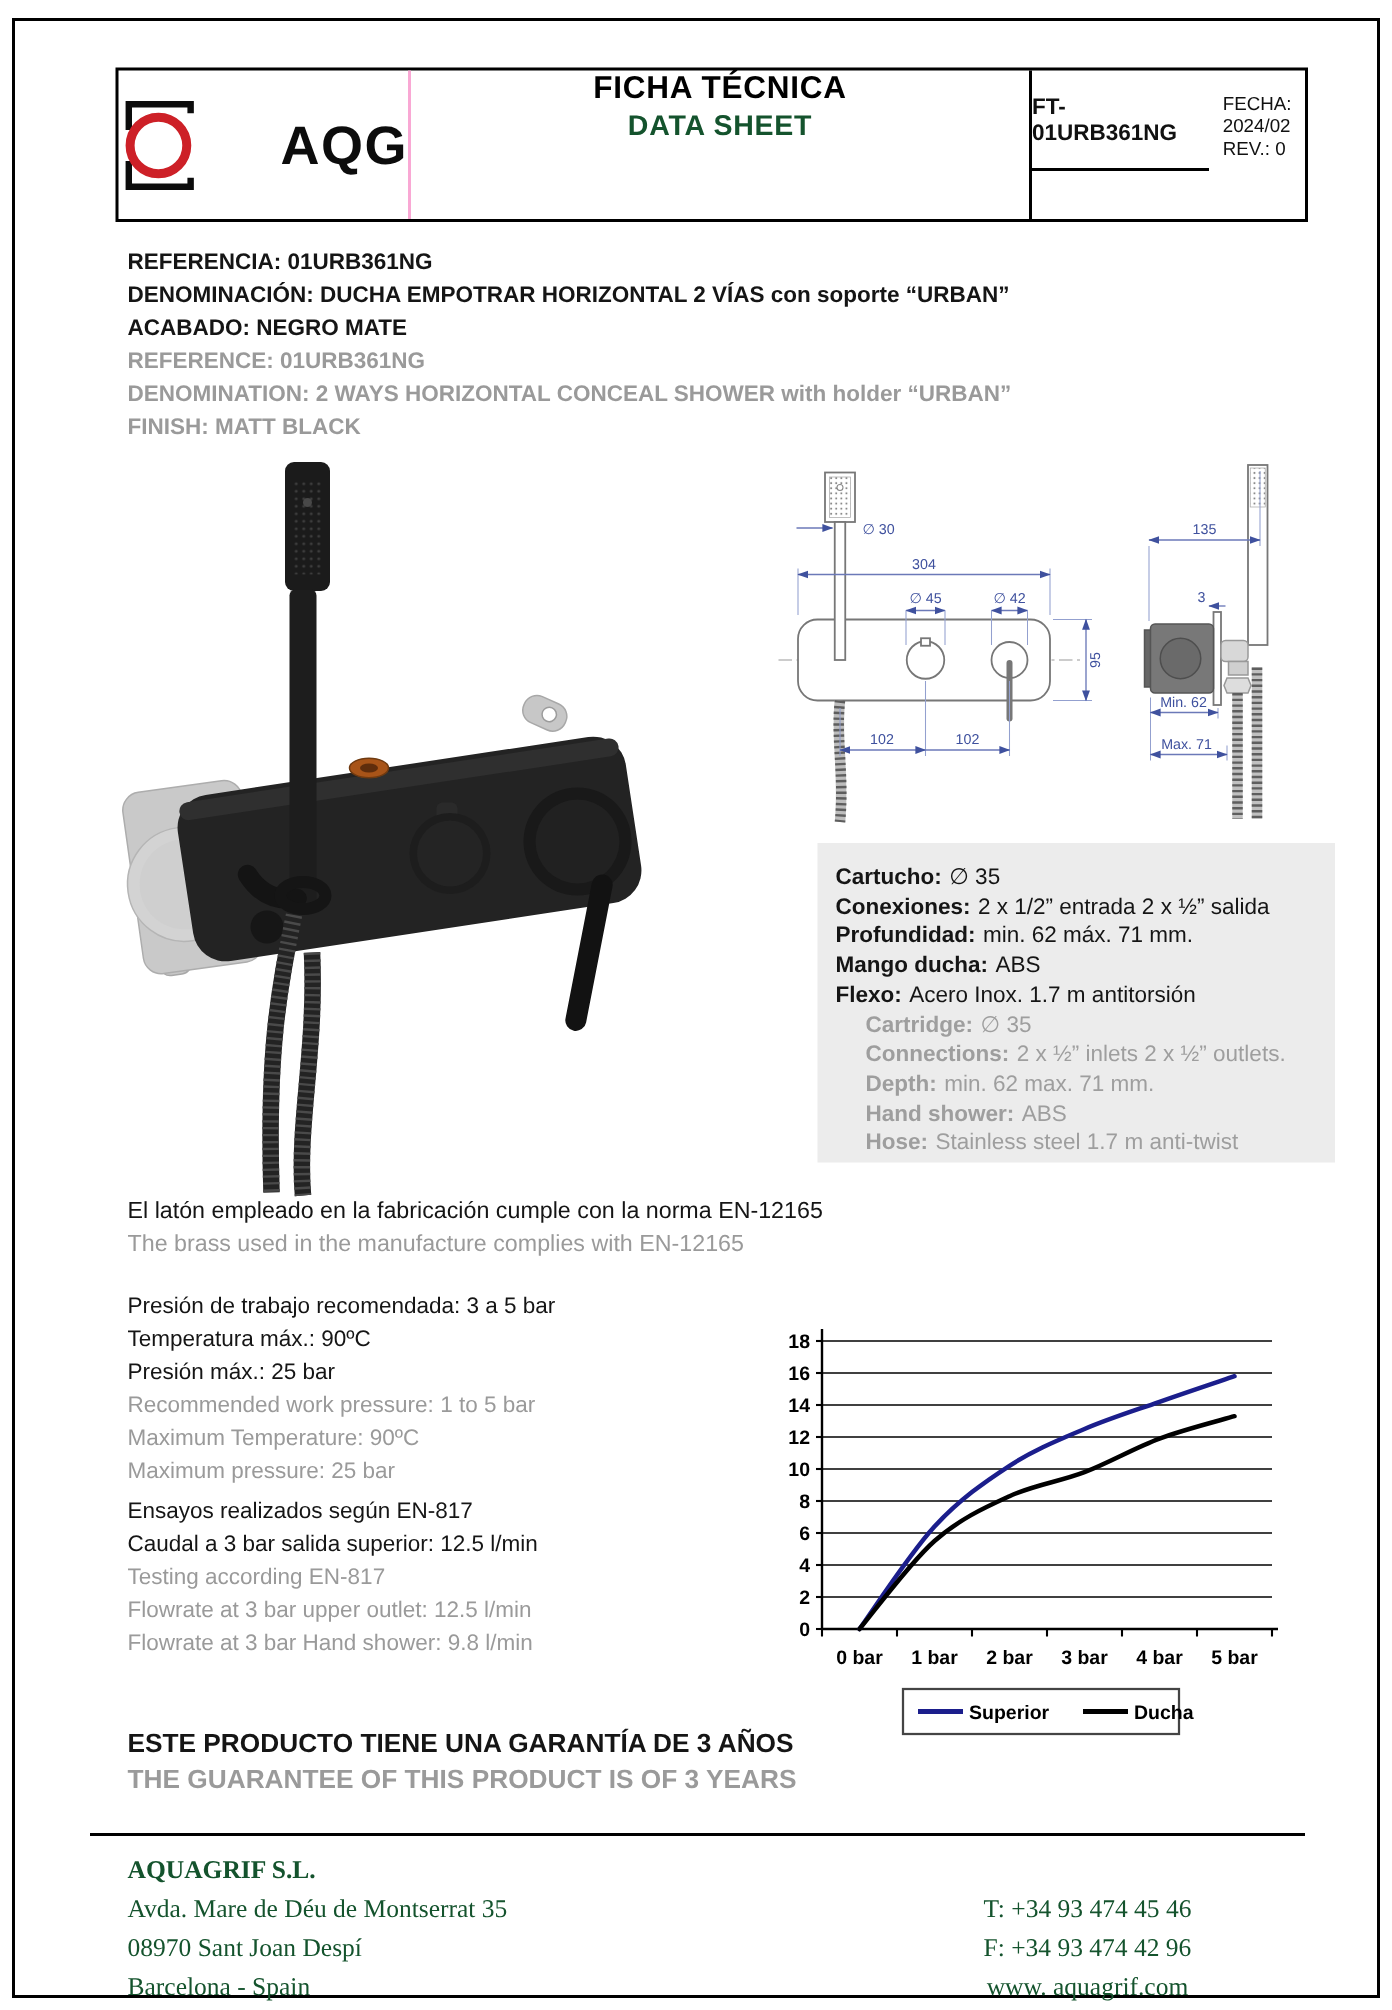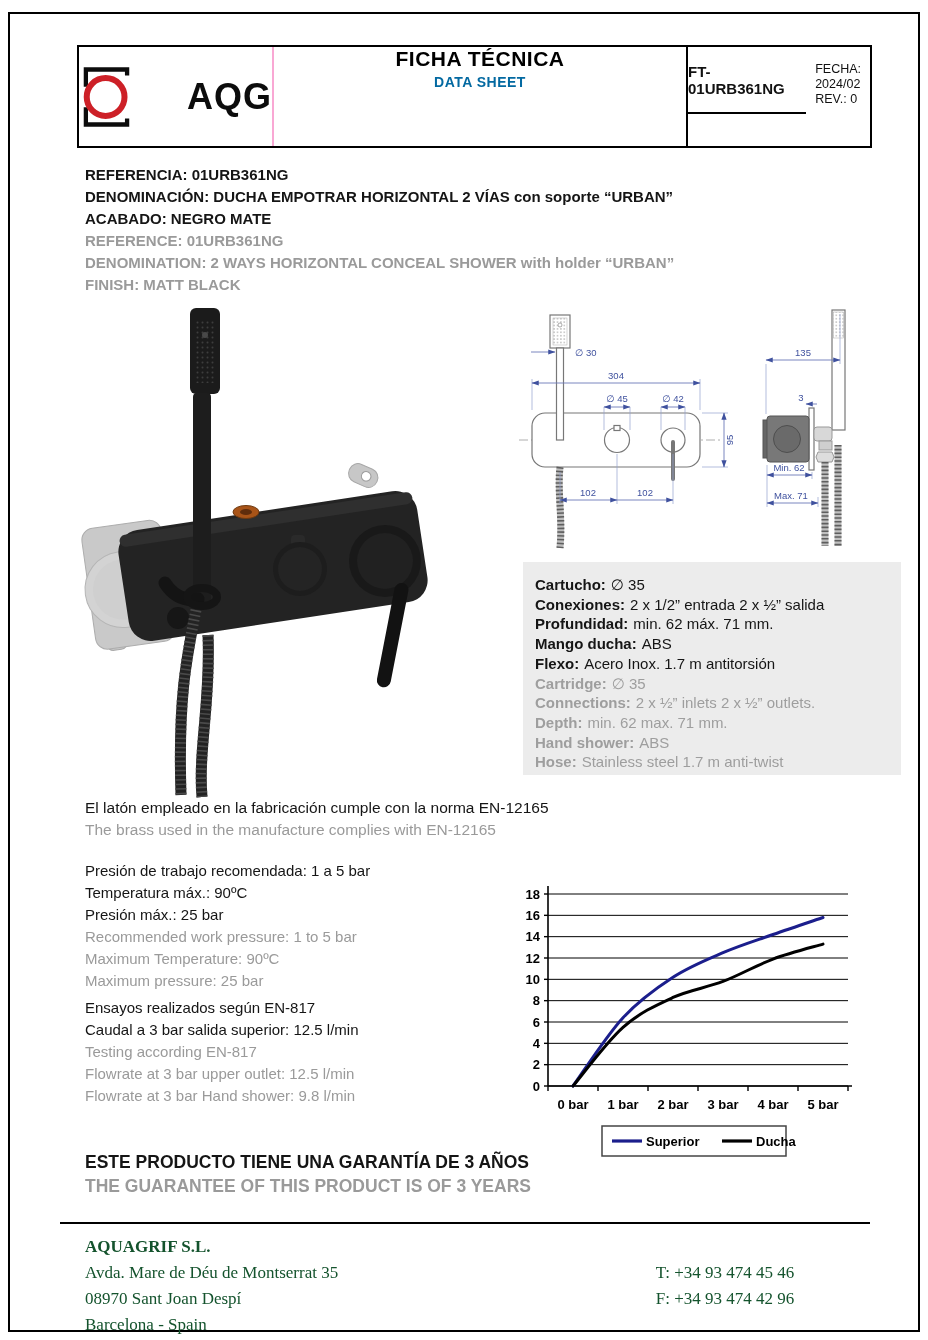--- a/index.html
+++ b/index.html
@@ -7,36 +7,36 @@
         font-family:"Liberation Sans", sans-serif;color:#111;}
   .outer-border{position:absolute;left:8px;top:12px;width:908px;height:1316px;border:2px solid #000;}
   
   .header{position:absolute;left:77px;top:45px;width:795px;height:103px;border:2px solid #000;
           display:flex;box-sizing:border-box;background:#fff;}
   .cell{box-sizing:border-box;}
   .logo-cell{width:195px;border-right:2px solid #f9a8d4;display:flex;align-items:center;justify-content:center;}
   .title-cell{width:414px;border-right:2px solid #000;display:flex;flex-direction:column;
               align-items:center;}
   .title-main{font-size:21px;font-weight:bold;color:#000;letter-spacing:.5px;}
-  .title-sub{font-size:14px;font-weight:bold;color:#0369a1;letter-spacing:.5px;margin-top:3px;}
+  .title-sub{font-size:19px;font-weight:bold;color:#14532d;letter-spacing:.5px;margin-top:3px;}
   .ref-cell{flex:1;display:flex;flex-direction:row;}
   .ref-top{height:65px;border-bottom:2px solid #000;display:flex;align-items:center;justify-content:center;
            font-size:15px;font-weight:bold;}
   .ref-bottom{flex:1;padding:15px 9px;font-size:12.5px;line-height:15px;}
   .logo-text{font-size:36px;font-weight:bold;color:#0c0c0c;letter-spacing:1px;margin-left:4px;}
   
   .ref-block{position:absolute;left:85px;top:164px;width:790px;font-size:15px;font-weight:bold;line-height:22px;}
   .es{color:#151515;}
   .en{color:#9a9a9a;}
   
-  .specs-box{position:absolute;left:523px;top:562px;width:378px;height:213px;background:#ececec;
+  .specs-box{position:absolute;left:545px;top:562px;width:345px;height:213px;background:#ececec;
              box-sizing:border-box;padding:13px 0 0 12px;font-size:15px;line-height:19.7px;}
   .spec-line b{margin-right:5px;}
   .spec-line.es{color:#151515;}
-  .spec-line.en{color:#9e9e9e;}
+  .spec-line.en{color:#9e9e9e;margin-left:20px;}
   
   .brass{position:absolute;left:85px;top:797px;font-size:15.5px;font-weight:normal;line-height:22px;}
   .pressure{position:absolute;left:85px;top:860px;font-size:15px;line-height:22px;}
   .tests{position:absolute;left:85px;top:997px;font-size:15px;line-height:22px;}
   .warranty{position:absolute;left:85px;top:1150px;font-size:17.5px;font-weight:bold;line-height:24px;}
   
   .chart-wrap{position:absolute;left:480px;top:866px;width:420px;height:300px;}
   .tick{font-family:"Liberation Sans",sans-serif;font-size:13px;font-weight:bold;fill:#000;}
   
   .footer-rule{position:absolute;left:60px;top:1222px;width:810px;border-top:2px solid #000;}
@@ -257,21 +257,21 @@
     <div class="spec-line en"><b>Hand shower:</b><span>ABS</span></div>
     <div class="spec-line en"><b>Hose:</b><span>Stainless steel 1.7 m anti-twist</span></div>
   </div>
 
   <div class="brass">
     <div class="es">El latón empleado en la fabricación cumple con la norma EN-12165</div>
     <div class="en">The brass used in the manufacture complies with EN-12165</div>
   </div>
 
   <div class="pressure">
-    <div class="es">Presión de trabajo recomendada: 1 a 5 bar</div>
+    <div class="es">Presión de trabajo recomendada: 3 a 5 bar</div>
     <div class="es">Temperatura máx.: 90ºC</div>
     <div class="es">Presión máx.: 25 bar</div>
     <div class="en">Recommended work pressure: 1 to 5 bar</div>
     <div class="en">Maximum Temperature: 90ºC</div>
     <div class="en">Maximum pressure: 25 bar</div>
   </div>
 
   <div class="tests">
     <div class="es">Ensayos realizados según EN-817</div>
     <div class="es">Caudal a 3 bar salida superior: 12.5 l/min</div>
@@ -346,15 +346,16 @@
   <div class="footer">
     <div>
       <div class="company">AQUAGRIF S.L.</div>
       <div>Avda. Mare de Déu de Montserrat 35</div>
       <div>08970 Sant Joan Despí</div>
       <div>Barcelona - Spain</div>
     </div>
     <div class="footer-right">
       <div>T: +34 93 474 45 46</div>
       <div>F: +34 93 474 42 96</div>
+      <div>www. aquagrif.com</div>
     </div>
   </div>
 </div>
 
 </body></html>

